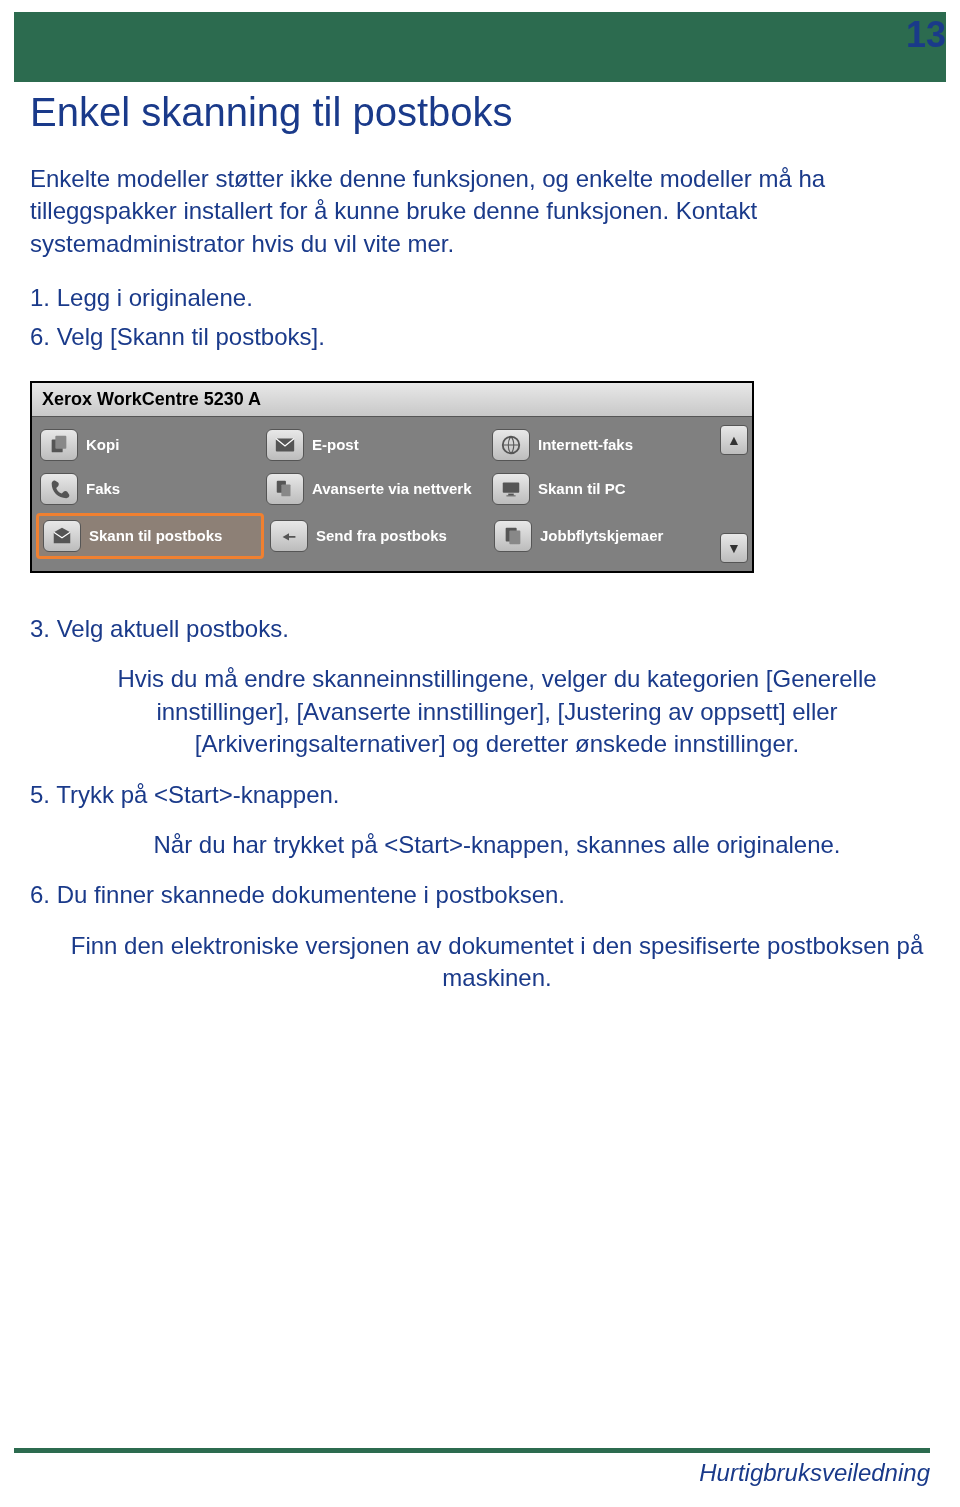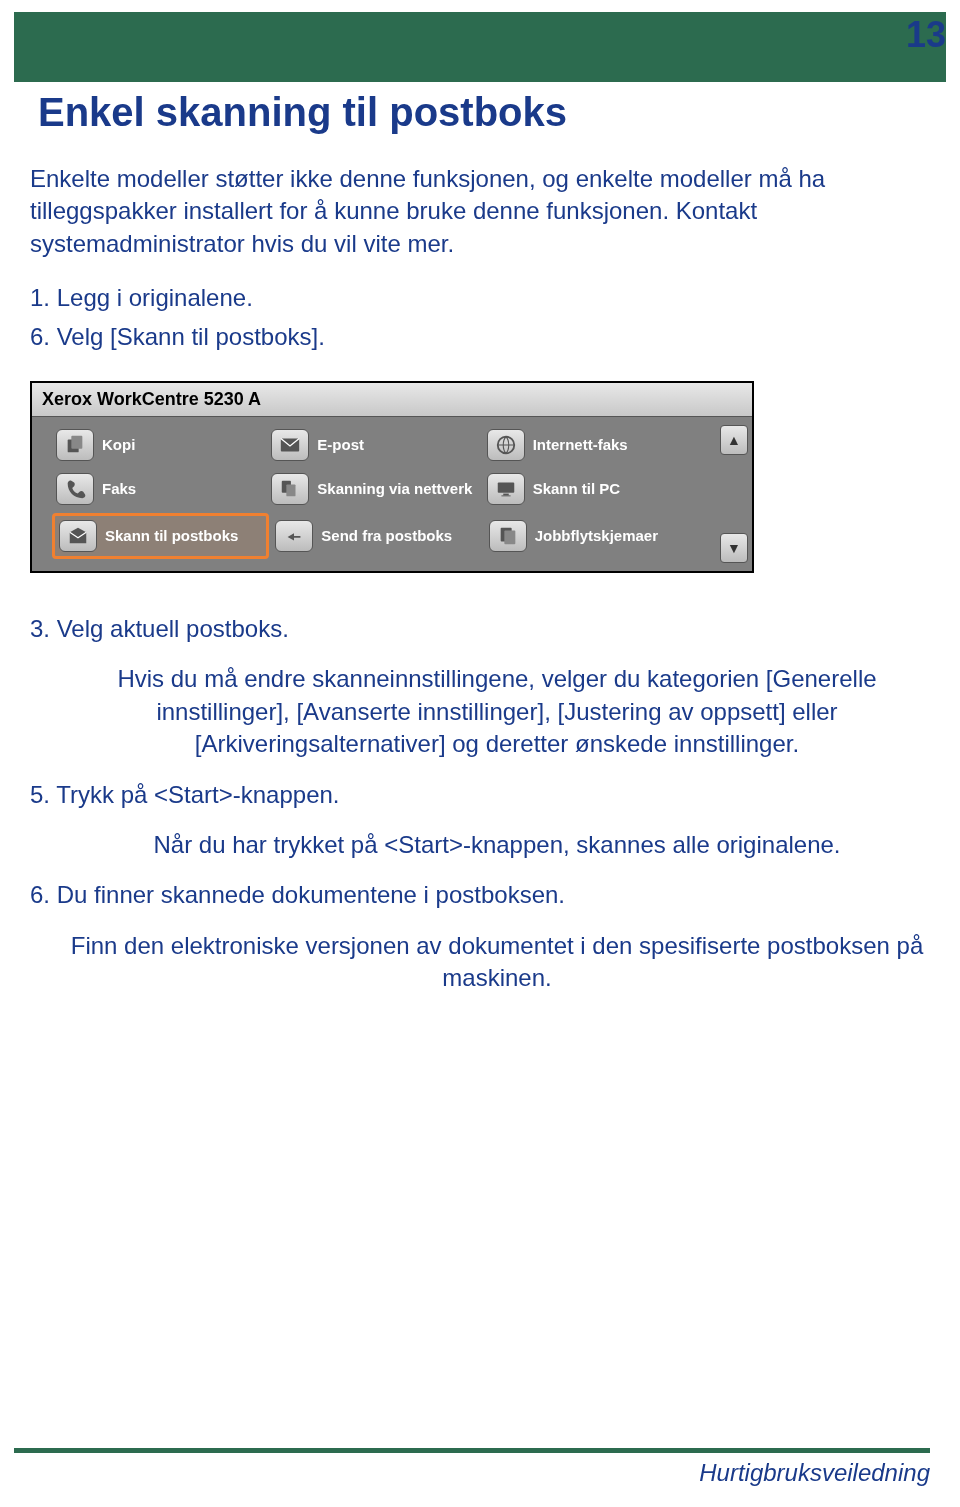--- a/index.html
+++ b/index.html
@@ -24,23 +24,22 @@
     font-size: 36px;
     font-weight: bold;
     margin-left: 24px;
   }
   .content {
     padding: 8px 30px 0 30px;
   }
   h1 {
     color: #1a3a8a;
     font-size: 40px;
-    font-weight: bold;
+    font-weight: normal;
     margin-bottom: 28px;
-    margin-left: 8px;
   }
   .intro {
     color: #1a3a8a;
     font-size: 24px;
     line-height: 1.35;
     margin-bottom: 22px;
   }
   .step {
     color: #1a3a8a;
     font-size: 24px;
@@ -70,21 +69,21 @@
     font-size: 18px;
     font-weight: bold;
     color: #000;
   }
   .sc-body {
     display: flex;
     background: #808080;
   }
   .sc-grid {
     flex: 1;
-    padding: 8px 20px;
+    padding: 8px 4px;
   }
   .sc-row {
     display: flex;
     gap: 2px;
     margin-bottom: 4px;
   }
   .sc-item {
     flex: 1;
     display: flex;
     align-items: center;
@@ -203,21 +202,21 @@
             </div>
           <span class="sc-label">Faks</span>
         </div>
         <div class="sc-item">
           <div class="sc-icon">
               <svg viewBox="0 0 24 24" fill="#555">
                 <rect x="3" y="3" width="10" height="13" rx="1"></rect>
                 <rect x="8" y="7" width="10" height="13" rx="1" fill="#888"></rect>
               </svg>
             </div>
-          <span class="sc-label">Skanning via nettverk</span>
+          <span class="sc-label">Avanserte via nettverk</span>
         </div>
         <div class="sc-item">
           <div class="sc-icon">
               <svg viewBox="0 0 24 24" fill="#555">
                 <rect x="3" y="5" width="18" height="11" rx="1"></rect>
                 <rect x="9" y="17" width="6" height="2"></rect>
                 <rect x="7" y="19" width="10" height="1"></rect>
               </svg>
             </div>
           <span class="sc-label">Skann til PC</span>

